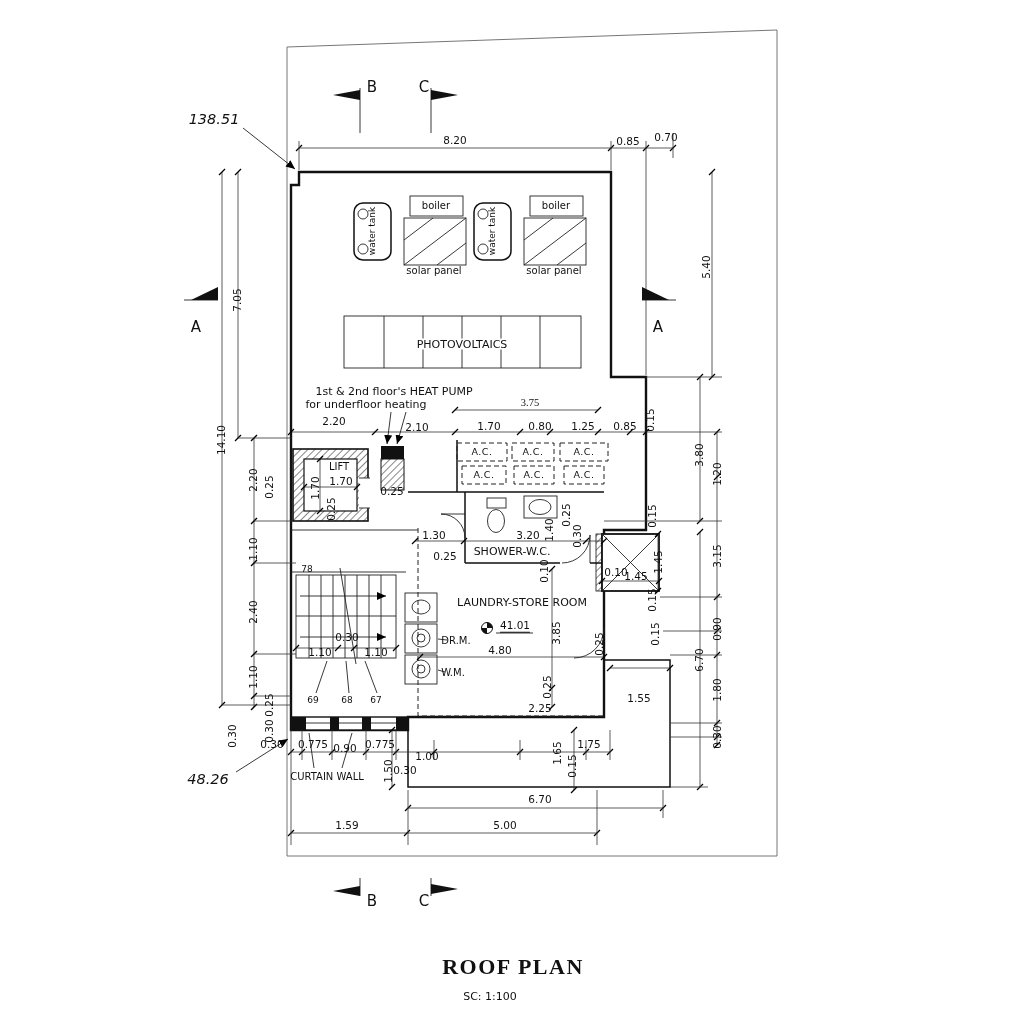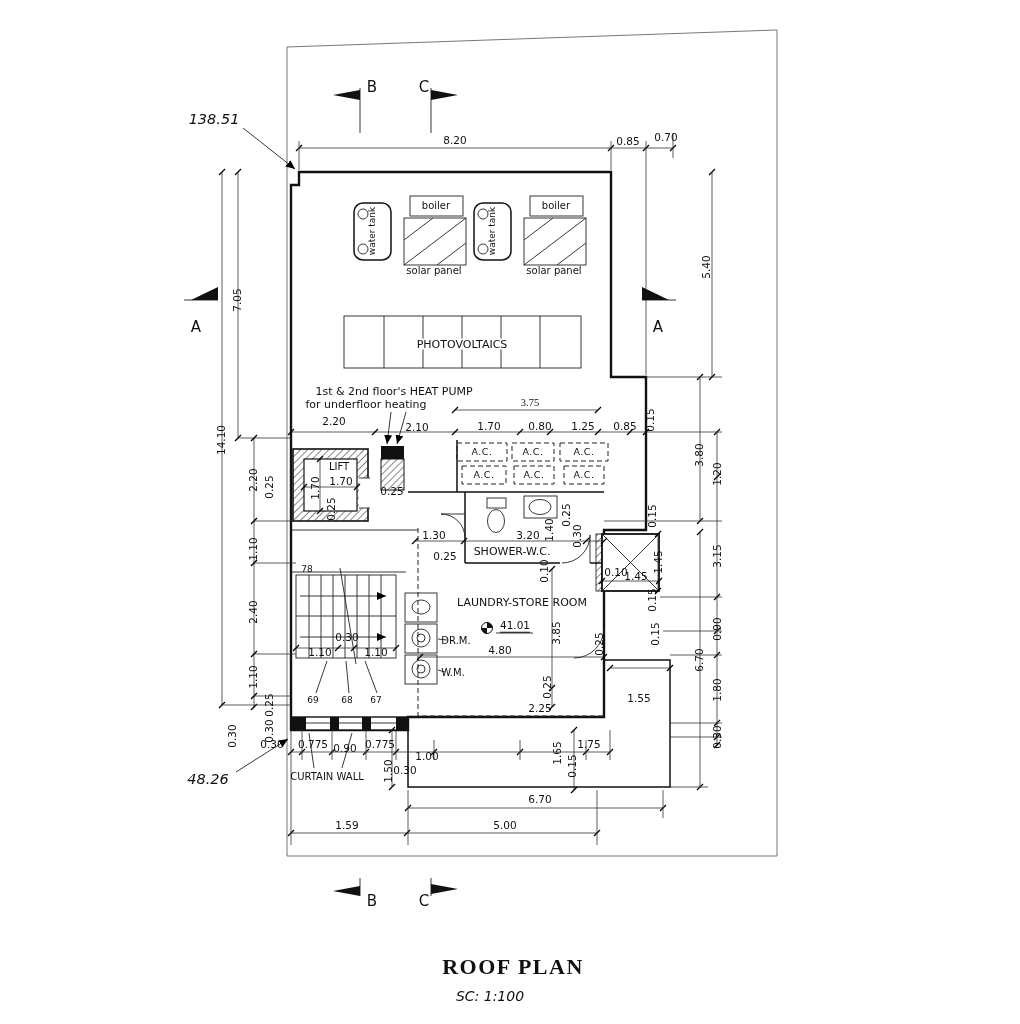--- a/index.html
+++ b/index.html
@@ -10,21 +10,21 @@
   .rot{transform:translate(-50%,-50%) rotate(-90deg);}
   .room{font-size:11px;}
   .small{font-size:10px;}
   .tiny{font-size:9px;}
   .ac{font-size:9.5px;letter-spacing:0.5px;}
   .marker-letter{font-size:15px;}
   .level{font-size:14.5px;font-style:italic;}
   .bg{background:#fff;padding:0 3px;}
   .underline{border-bottom:1px solid #111;padding-bottom:1px;}
   .title{font-family:"Liberation Serif","DejaVu Serif",serif;font-size:22px;font-weight:bold;letter-spacing:1.5px;margin-left:23px;}
-  .scale{font-size:14px;font-style:italic;}
+  .scale{font-size:11px;}
   
   .thick{stroke:#111;stroke-width:2.4;fill:none;}
   .mid{stroke:#111;stroke-width:1.5;fill:none;}
   .thin{stroke:#222;stroke-width:0.9;fill:none;}
   .dimline{stroke:#333;stroke-width:0.8;fill:none;}
   .dashed{stroke:#222;stroke-width:1;fill:none;stroke-dasharray:5 3;}
   .bound{stroke:#666;stroke-width:0.9;fill:none;}
 </style>
 </head>
 <body>

